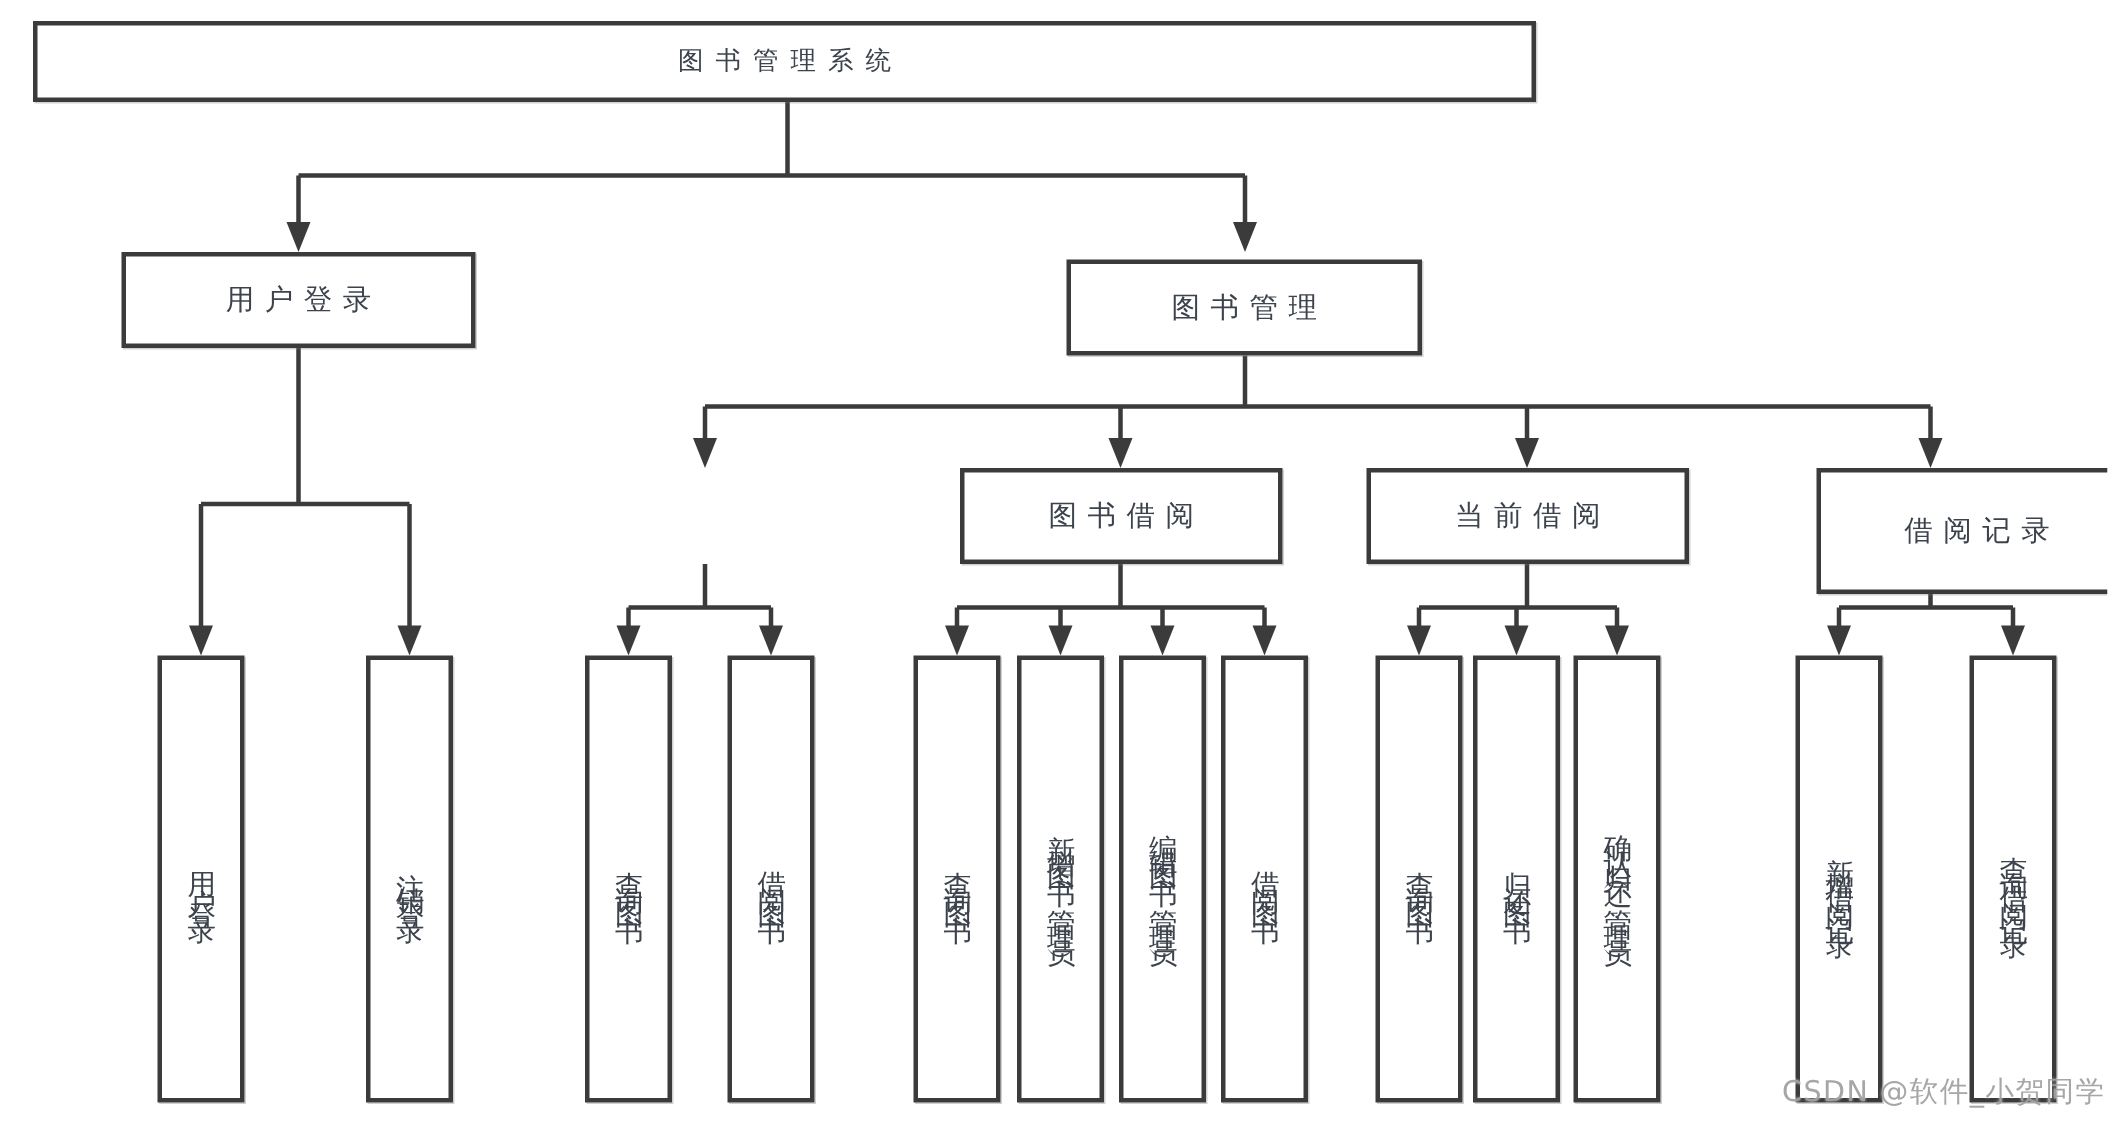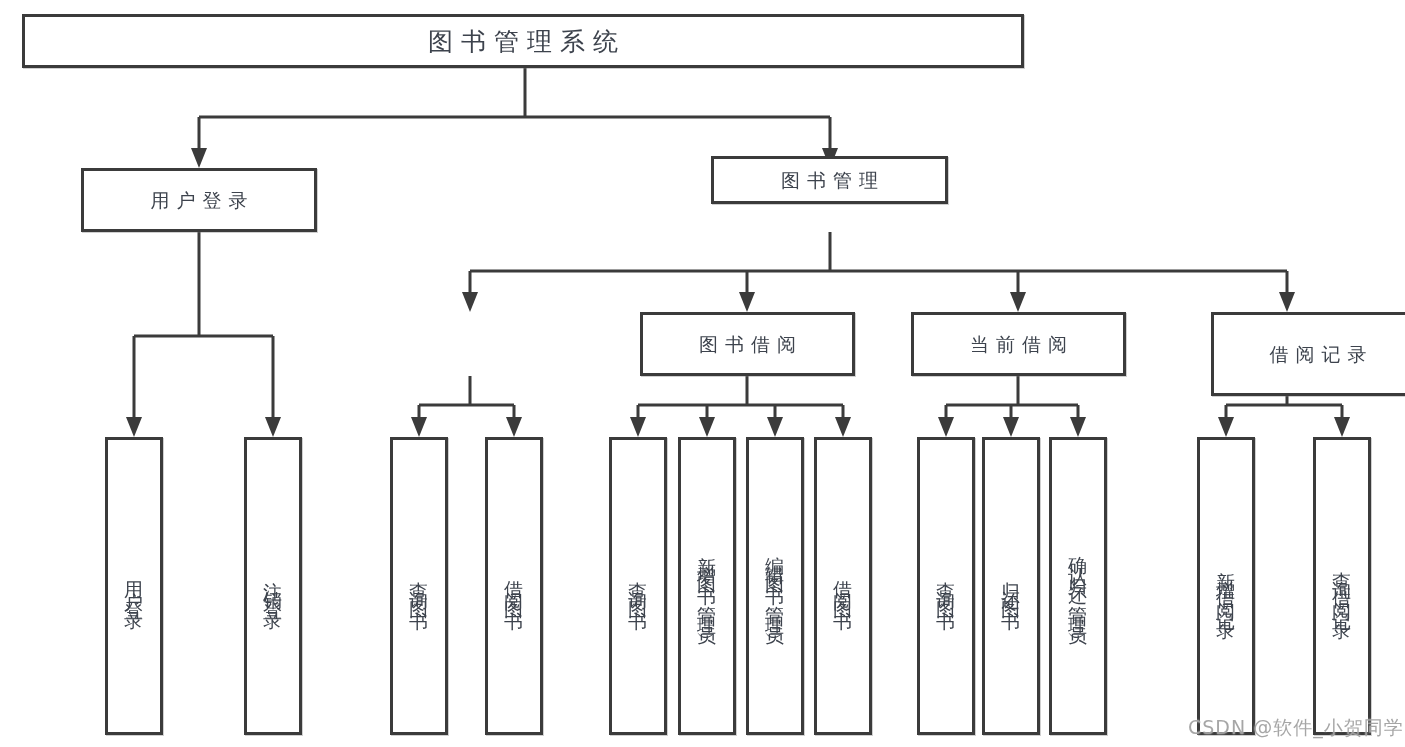--- a/index.html
+++ b/index.html
@@ -28,21 +28,21 @@
   }
   .node .lbl {
     color: #3d434d;
     font-size: 19px;
     letter-spacing: 7px;
     text-indent: 7px;
     white-space: nowrap;
     line-height: 1;
   }
   .node.root .lbl {
-    font-size: 25px;
+    font-size: 17px;
     letter-spacing: 8px;
     text-indent: 8px;
   }
   .vnode {
     position: absolute;
     box-sizing: border-box;
     background: #ffffff;
     border: 3px solid #3b3b3b;
     box-shadow: 1px 1px 0 rgba(120,120,120,0.35);
     width: 58px;
@@ -121,21 +121,21 @@
     </g>
   </svg>
 
   <div class="node root" style="left:22px; top:14px; width:1002px; height:54px;">
     <span class="lbl">图书管理系统</span>
   </div>
 
   <div class="node" style="left:81px; top:168px; width:236px; height:64px;">
     <span class="lbl">用户登录</span>
   </div>
-  <div class="node" style="left:711px; top:156px; width:237px; height:48px;">
+  <div class="node" style="left:711px; top:173px; width:237px; height:64px;">
     <span class="lbl">图书管理</span>
   </div>
 
   <div class="node" style="left:911px; top:312px; width:215px; height:64px;">
     <span class="lbl">当前借阅</span>
   </div>
   <div class="node" style="left:640px; top:312px; width:215px; height:64px;">
     <span class="lbl">图书借阅</span>
   </div>
   <div class="node" style="left:1180px; top:312px; width:214px; height:84px;margin-left:31px;">

